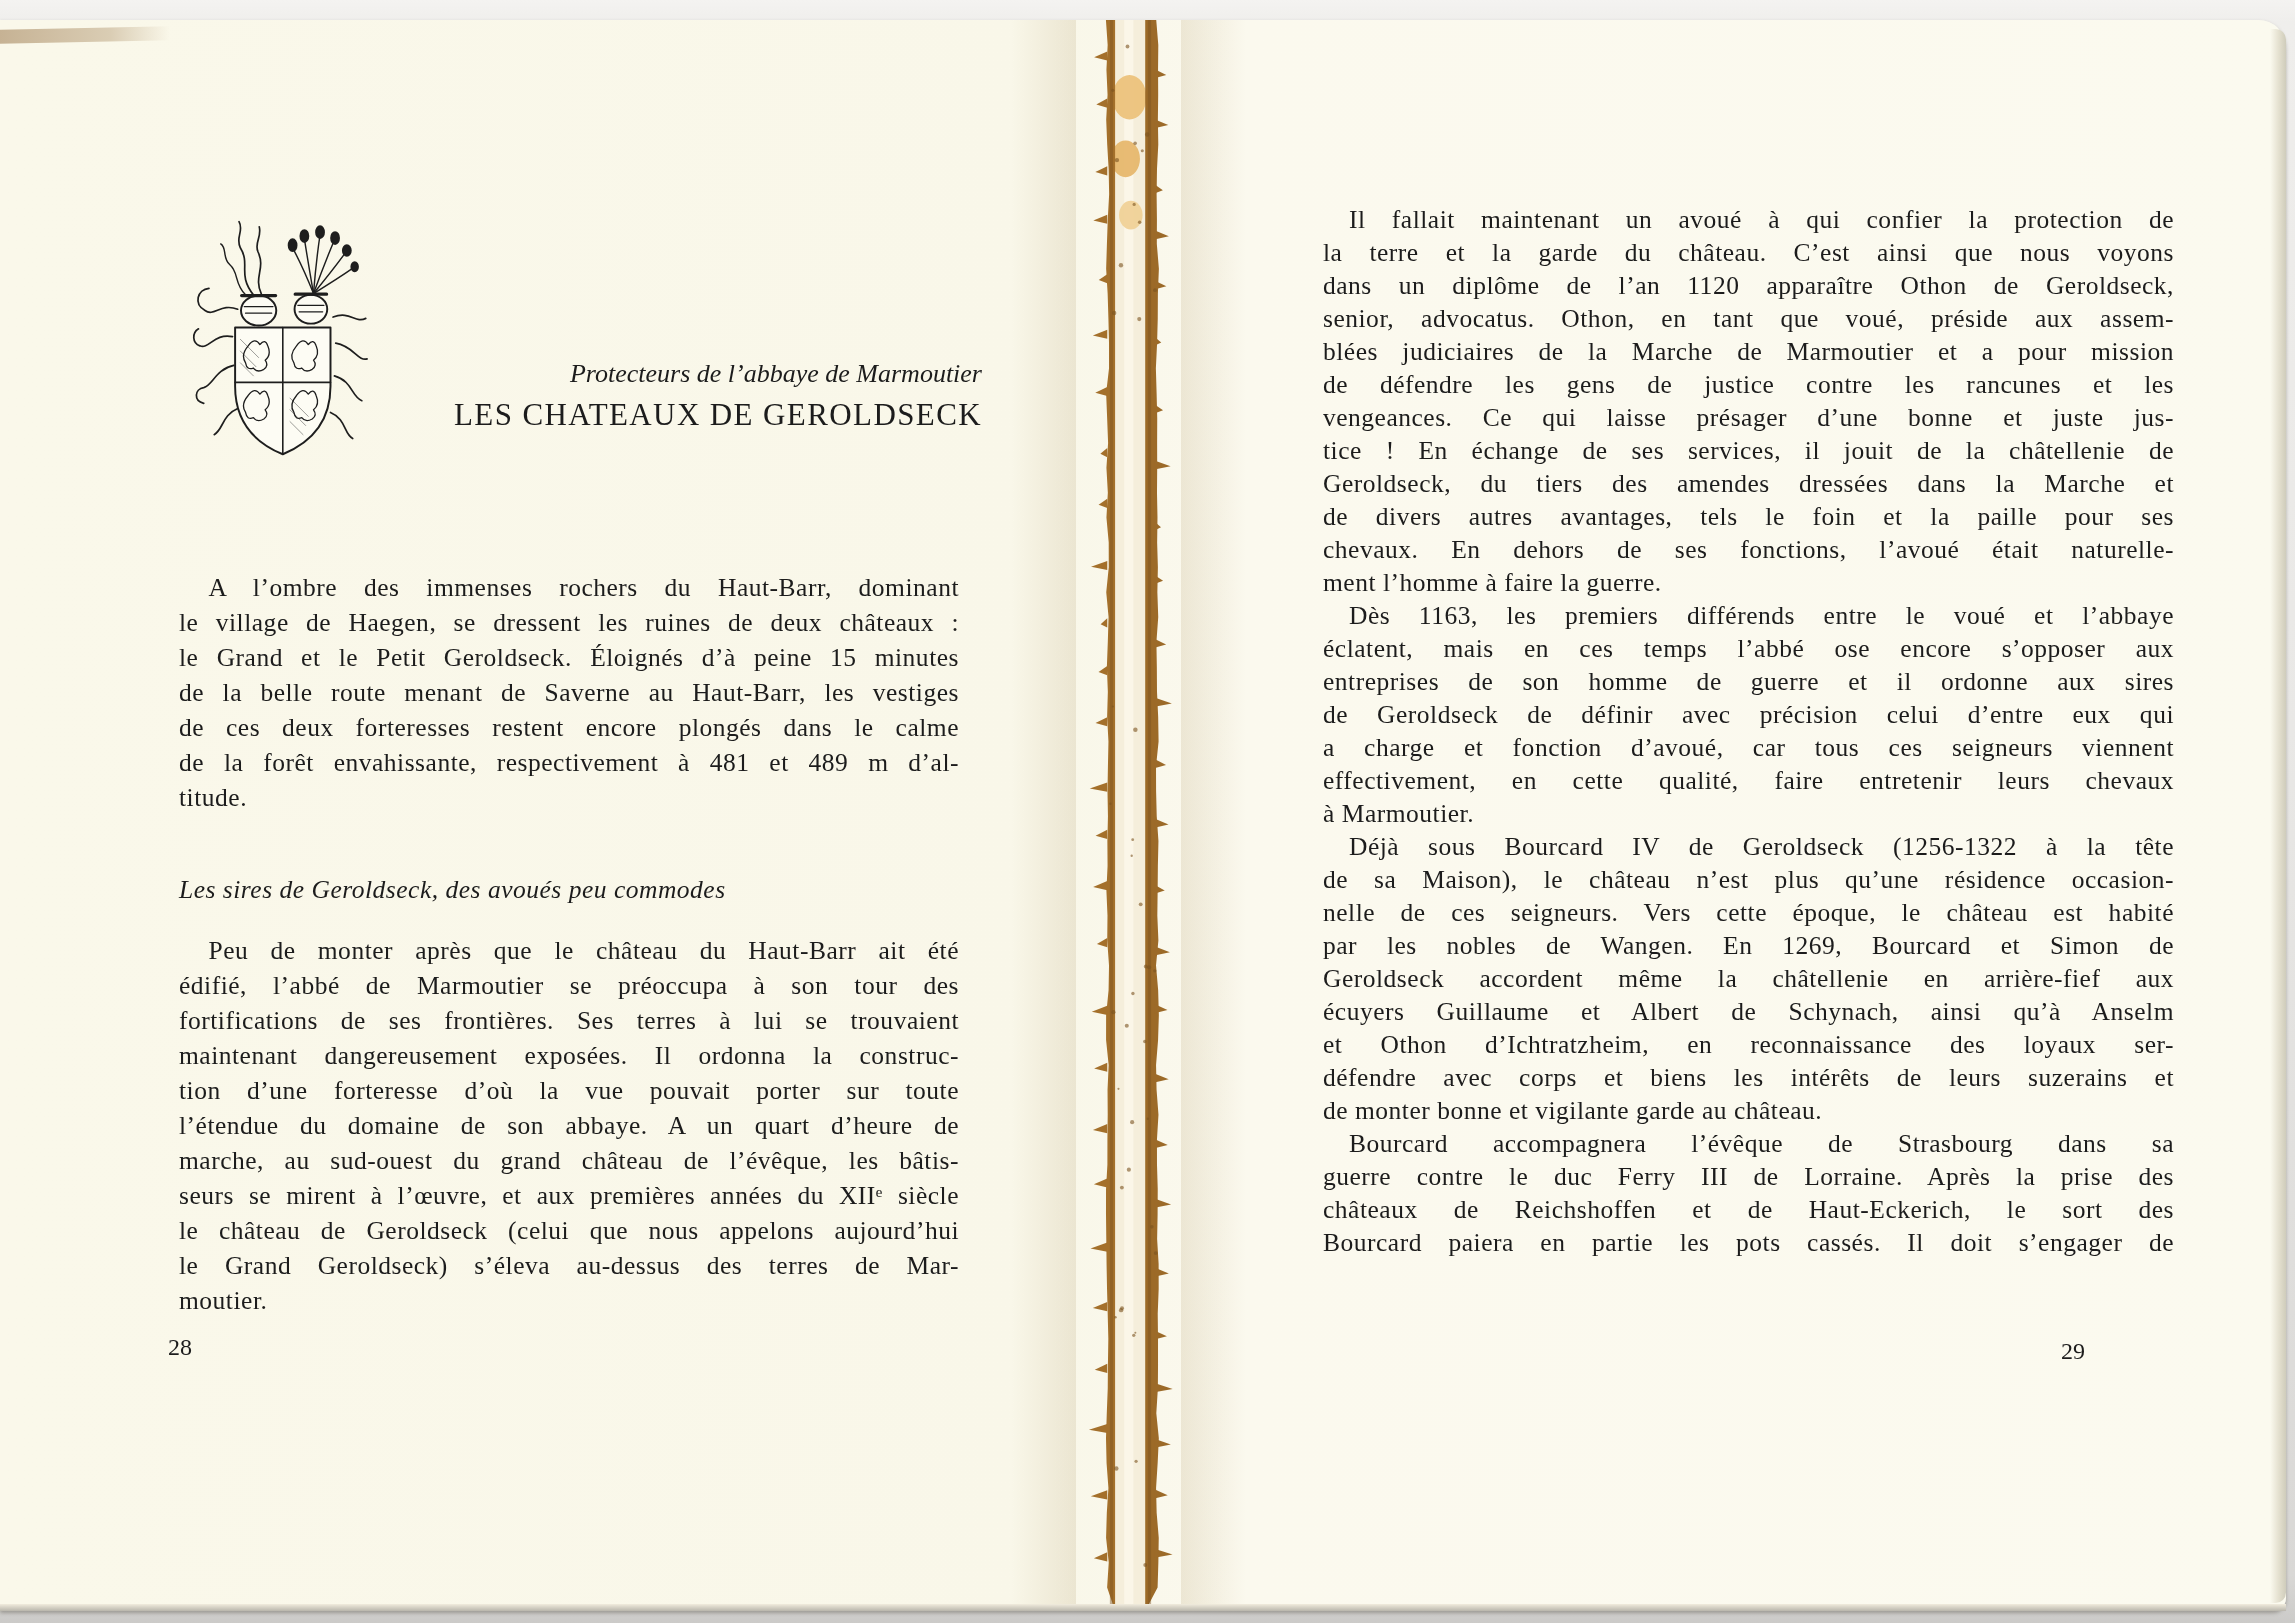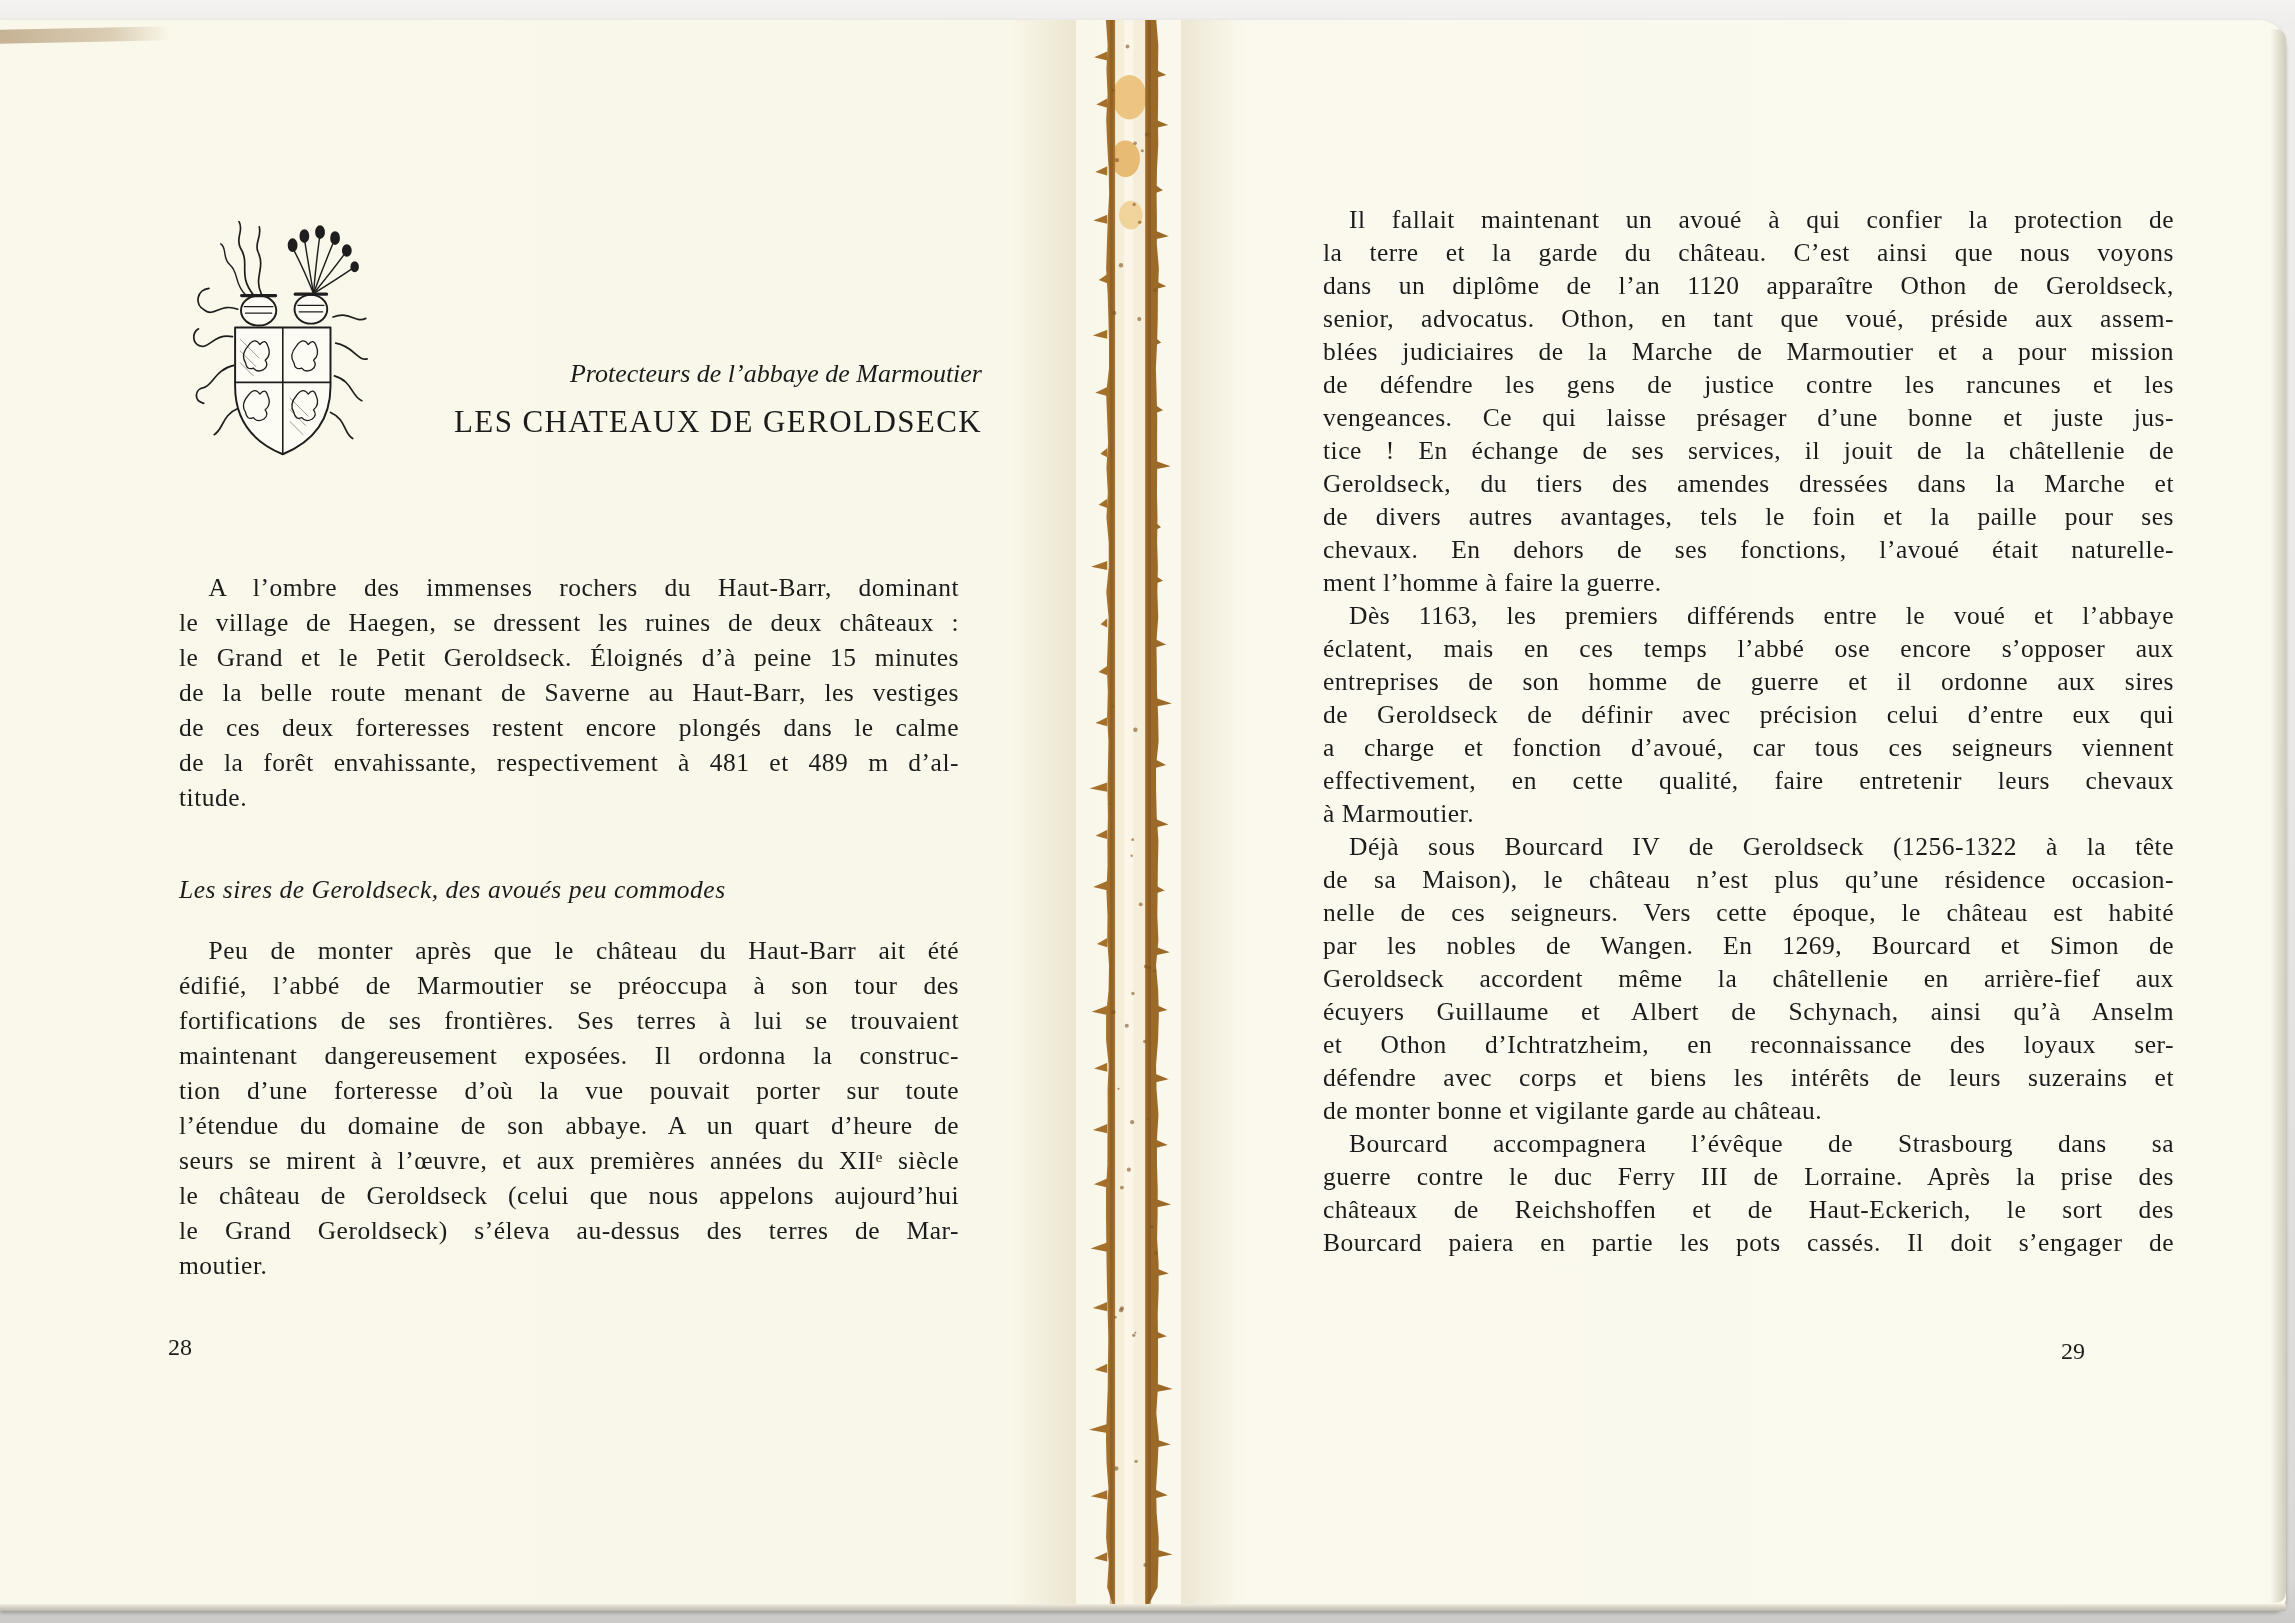--- a/index.html
+++ b/index.html
@@ -40,21 +40,21 @@
 
   .textcol{position:absolute;font-size:25.5px;letter-spacing:.02em;}
   .tline{height:var(--lh);line-height:var(--lh);text-align:justify;text-align-last:justify;overflow:hidden;}
   .tline.indent{padding-left:var(--ind);}
   .tline.flush{text-align-last:left;}
   .lp{--lh:35px;--ind:29.5px;}
   .rp{--lh:33px;--ind:26px;}
 
   .title-block{position:absolute;left:411px;top:357px;width:571px;text-align:right;}
   .subtitle{font-style:italic;font-size:26px;line-height:33px;}
-  .main-title{font-size:31px;line-height:38px;letter-spacing:.045em;margin-top:13px;}
+  .main-title{font-size:31px;line-height:38px;letter-spacing:.045em;margin-top:6px;}
   .section-heading{position:absolute;left:179px;top:872px;width:780px;
     font-style:italic;font-size:25.5px;line-height:35px;letter-spacing:.02em;}
   .pagenum{position:absolute;font-size:24px;line-height:29px;}
   #coa{position:absolute;left:175px;top:211px;}
 </style>
 </head>
 <body>
 
 <div class="scan">
   <div class="spread"></div>
@@ -240,20 +240,21 @@
   <div class="section-heading">Les sires de Geroldseck, des avoués peu commodes</div>
 
   <div class="textcol lp" style="left:179px;top:933px;width:780px;">
       <div>
         <div class="tline indent">Peu de monter après que le château du Haut-Barr ait été</div>
         <div class="tline">édifié, l’abbé de Marmoutier se préoccupa à son tour des</div>
         <div class="tline">fortifications de ses frontières. Ses terres à lui se trouvaient</div>
         <div class="tline">maintenant dangereusement exposées. Il ordonna la construc-</div>
         <div class="tline">tion d’une forteresse d’où la vue pouvait porter sur toute</div>
         <div class="tline">l’étendue du domaine de son abbaye. A un quart d’heure de</div>
+        <div class="tline">marche, au sud-ouest du grand château de l’évêque, les bâtis-</div>
         <div class="tline">seurs se mirent à l’œuvre, et aux premières années du XIIᵉ siècle</div>
         <div class="tline">le château de Geroldseck (celui que nous appelons aujourd’hui</div>
         <div class="tline">le Grand Geroldseck) s’éleva au-dessus des terres de Mar-</div>
         <div class="tline flush">moutier.</div>
       </div>
     </div>
 
   <div class="pagenum" style="left:168px;top:1333px;">28</div>
 
   <div class="textcol rp" style="left:1323px;top:203px;width:851px;">

